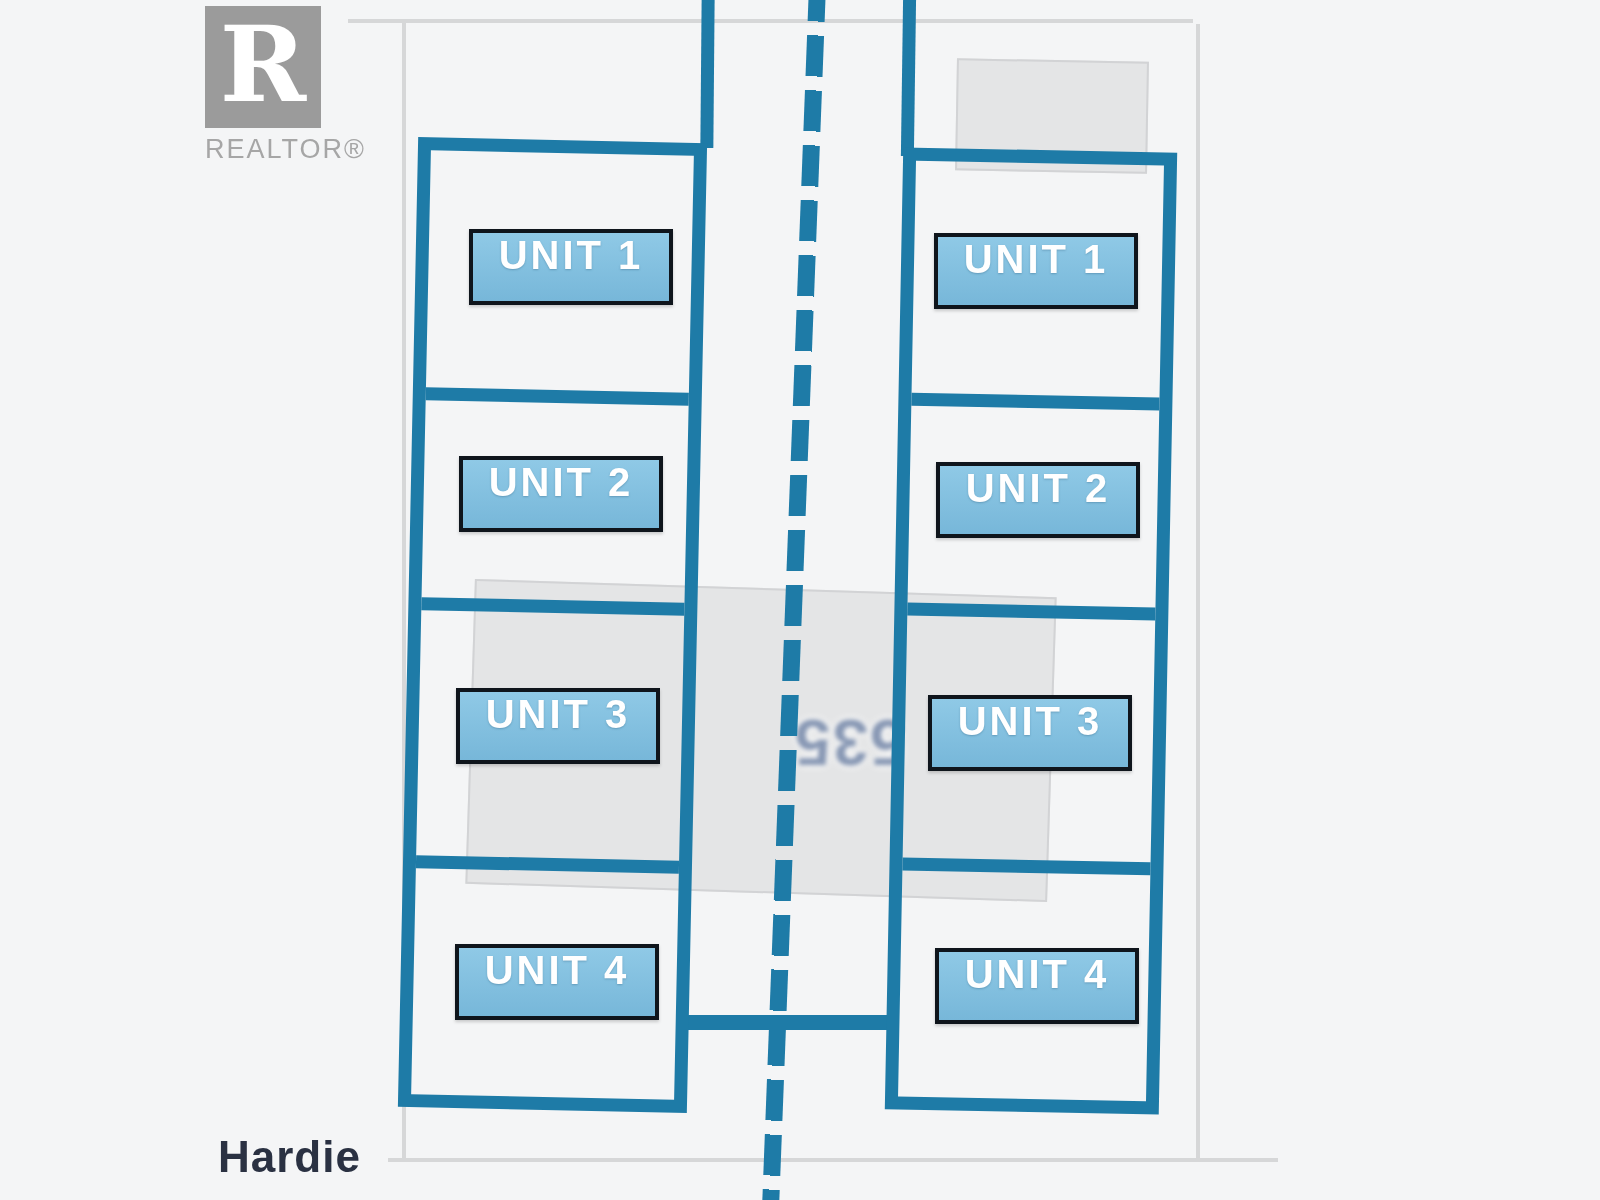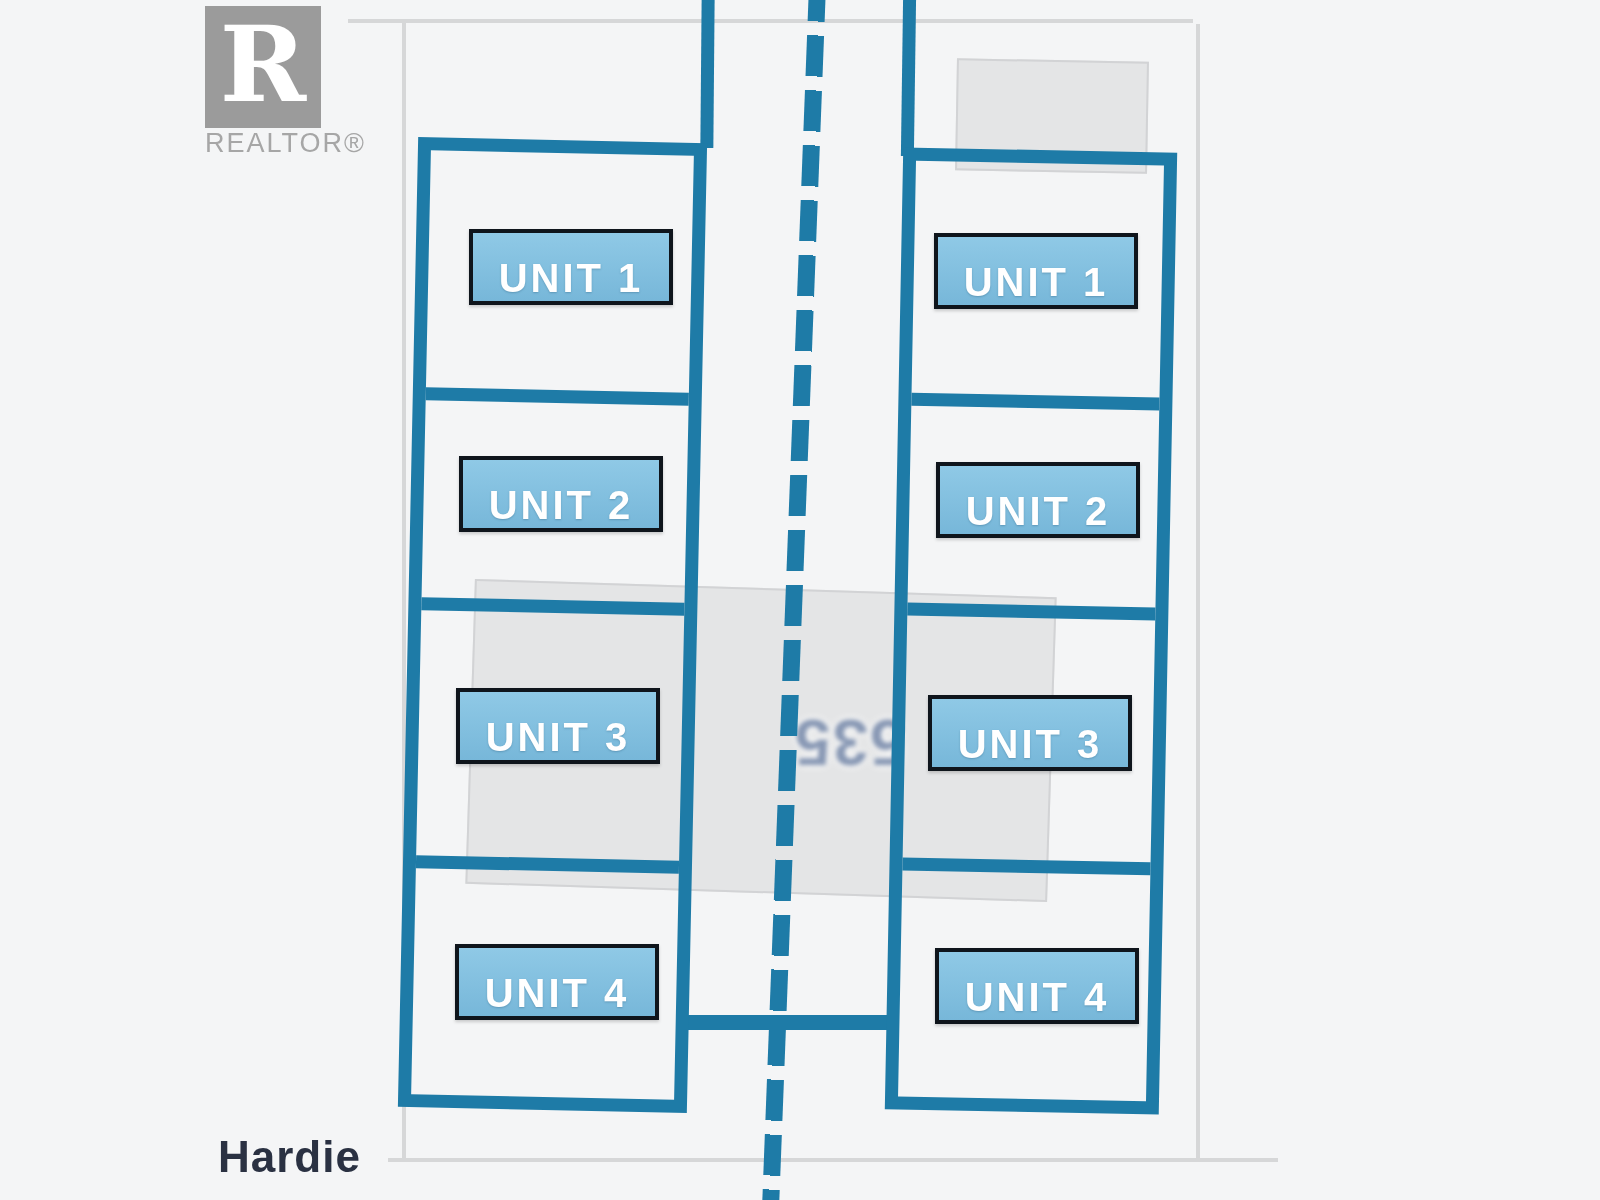--- a/index.html
+++ b/index.html
@@ -48,21 +48,21 @@
       var(--teal) 0px, var(--teal) 41px,
       rgba(0,0,0,0) 41px, rgba(0,0,0,0) 55px);
     transform:rotate(2.2deg);
   }
   
   .unit-label{
     width:196px;height:68px;
     background:linear-gradient(180deg,var(--unit-fill-top),var(--unit-fill-bot));
     border:4px solid var(--unit-border);
     box-sizing:content-box;
-    display:flex;align-items:flex-end;justify-content:center;
+    display:flex;align-items:flex-start;justify-content:center;
     color:#ffffff;font-weight:bold;font-size:40px;letter-spacing:3px;
     text-shadow:0 1px 2px rgba(40,90,120,.35);
     box-shadow:0 2px 3px rgba(0,0,0,.18);
     z-index:6;
   }
   
   .house-num{
     font-size:64px;font-weight:bold;color:var(--housenum);
     transform:rotate(180deg);
     filter:blur(2px);
@@ -74,21 +74,21 @@
   .realtor{z-index:7;text-align:center;}
   .realtor-box{
     width:116px;height:122px;background:var(--logo-gray);
     display:flex;align-items:center;justify-content:center;
   }
   .realtor-box span{
     color:#ffffff;font-family:"DejaVu Serif",serif;font-weight:bold;
     font-size:104px;line-height:1;transform:translateY(-2px);
   }
   .realtor-word{
-    color:var(--wordmark-gray);
+    margin-top:6px;color:var(--wordmark-gray);
     font-size:27px;letter-spacing:2px;font-weight:normal;
   }
   .street{
     font-size:44px;font-weight:bold;color:var(--street);
     letter-spacing:1px;z-index:7;
   }
   .z1{z-index:1}.z3{z-index:3}.z4{z-index:4}
 </style>
 </head>
 <body>

